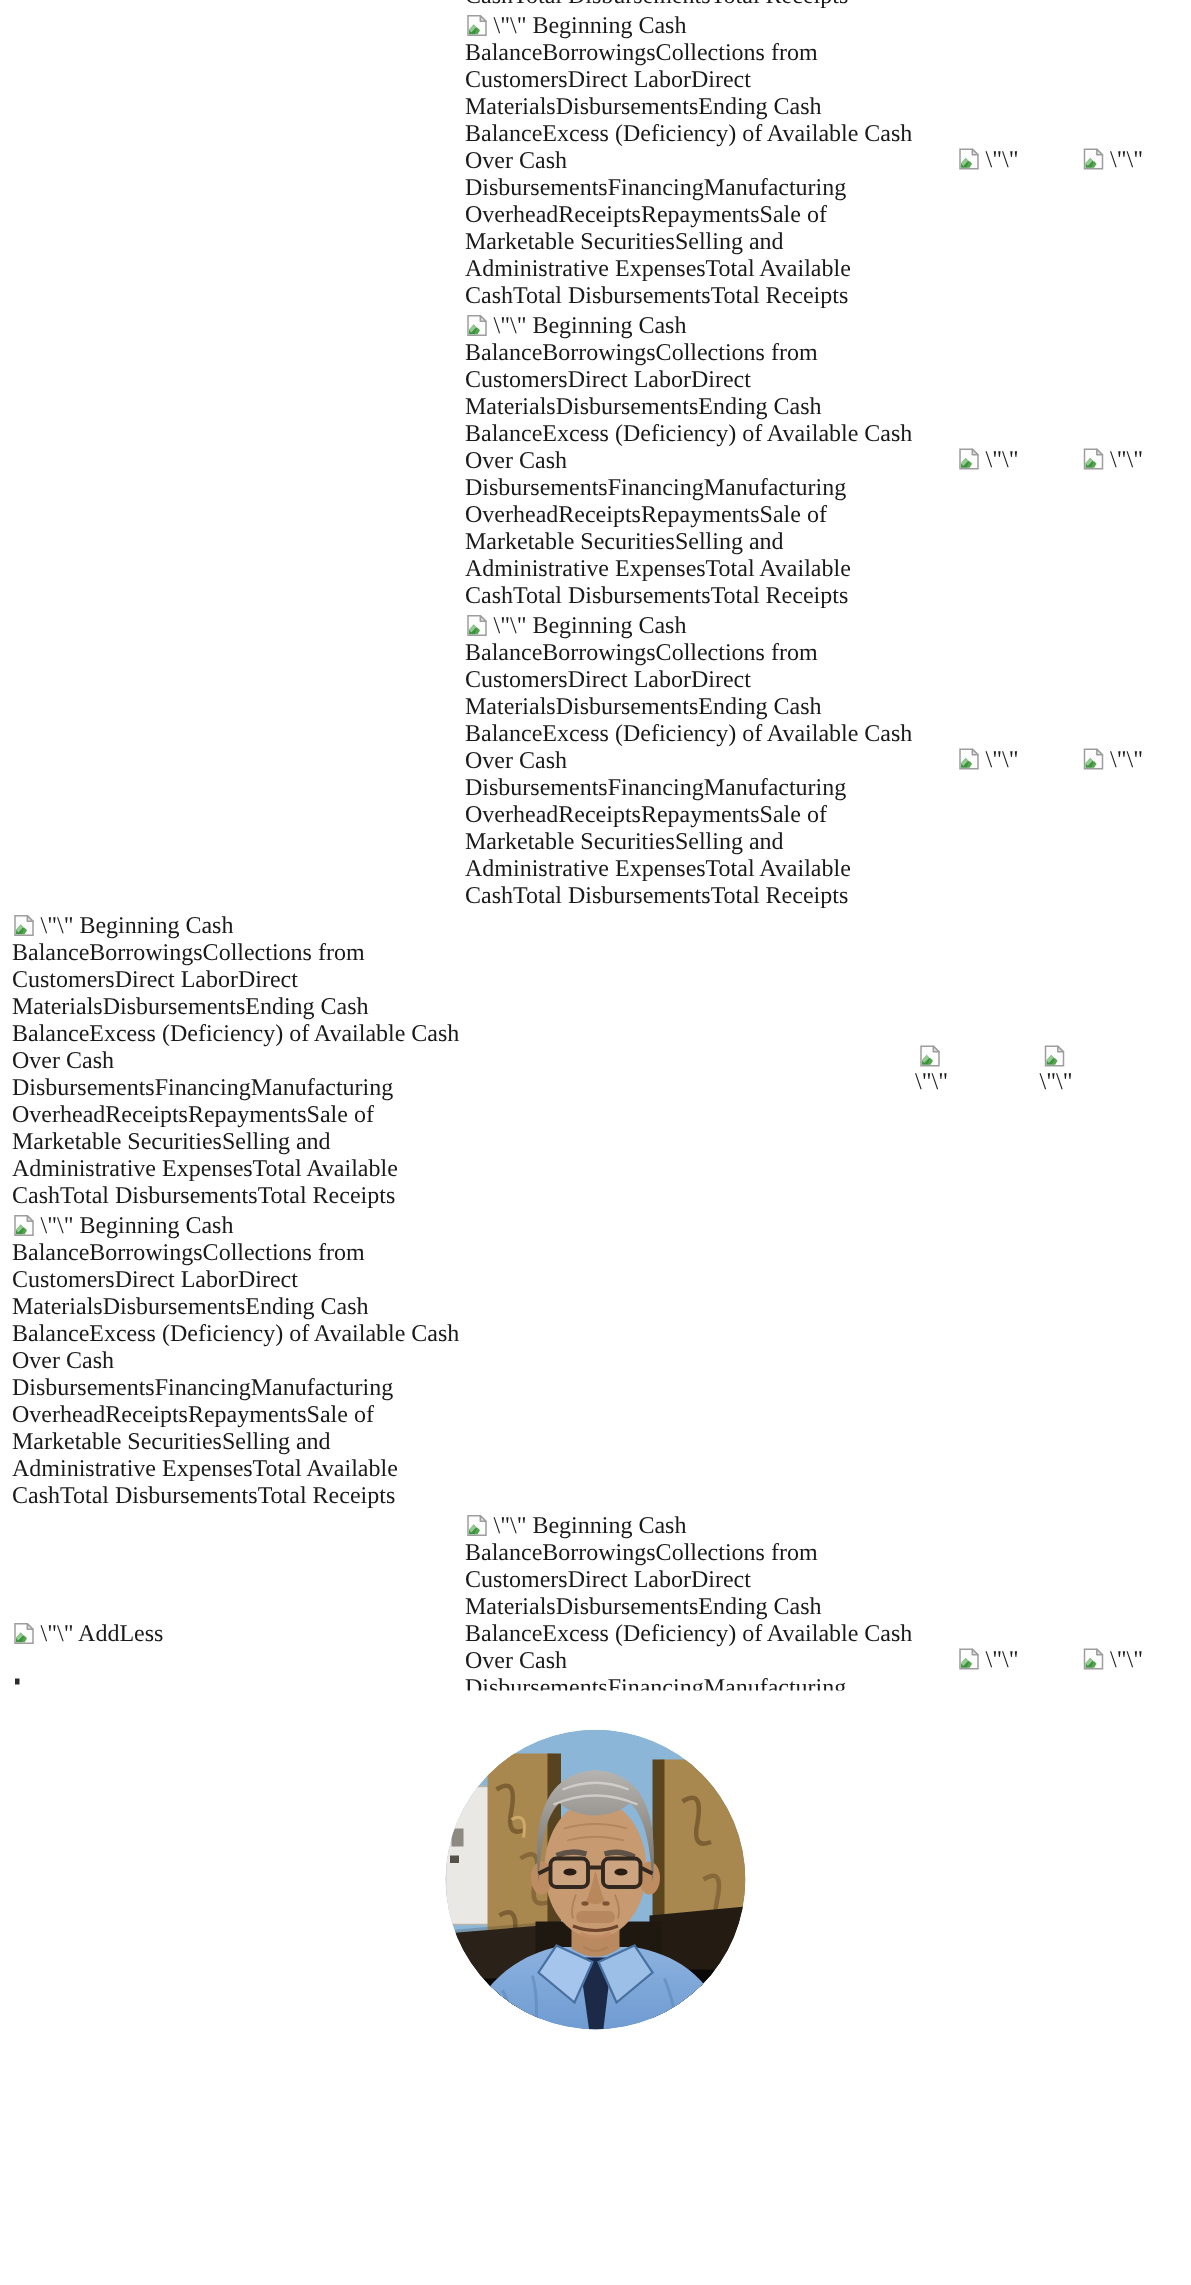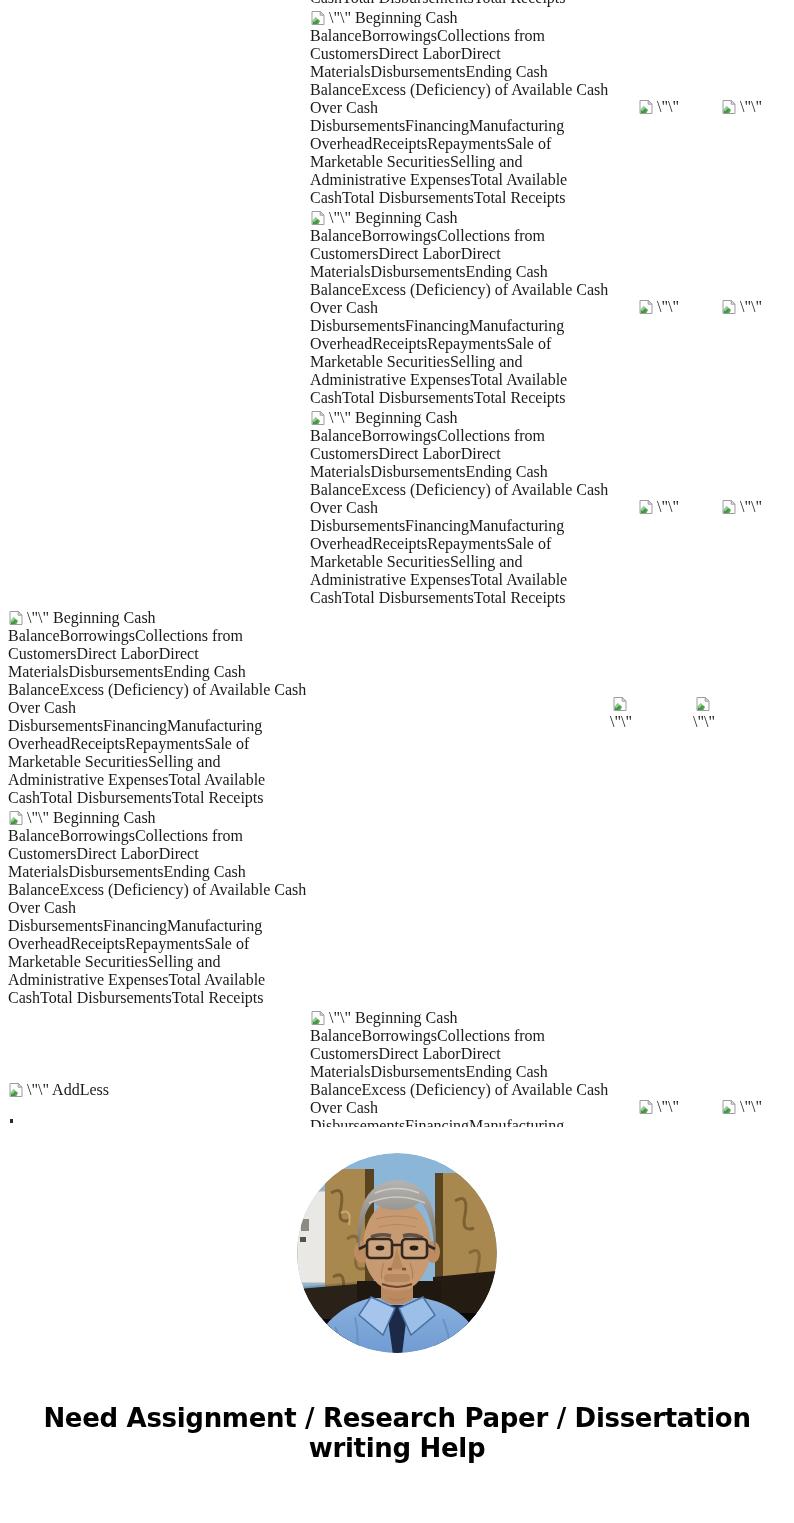--- a/index.html
+++ b/index.html
@@ -354,14 +354,13 @@
 
       <rect x="87" y="121" width="26" height="8" rx="4" fill="#b3835a" opacity="0.8"></rect>
       <path d="M85 131 q15 6 30 0" stroke="#6e452c" stroke-width="2" fill="none"></path>
       <path d="M90 136 q10 5 20 0" stroke="#c08a63" stroke-width="2.4" fill="none" opacity="0.8"></path>
       <path d="M92 145 q8 5 16 0" stroke="#a9784e" stroke-width="1.4" fill="none" opacity="0.6"></path>
     </g>
   </svg>
 </div>
 
 <div class="footer">
-  <div>Need Assignment / Research Paper / Dissertation writing Help</div>
 </div>
 
 </body></html>

